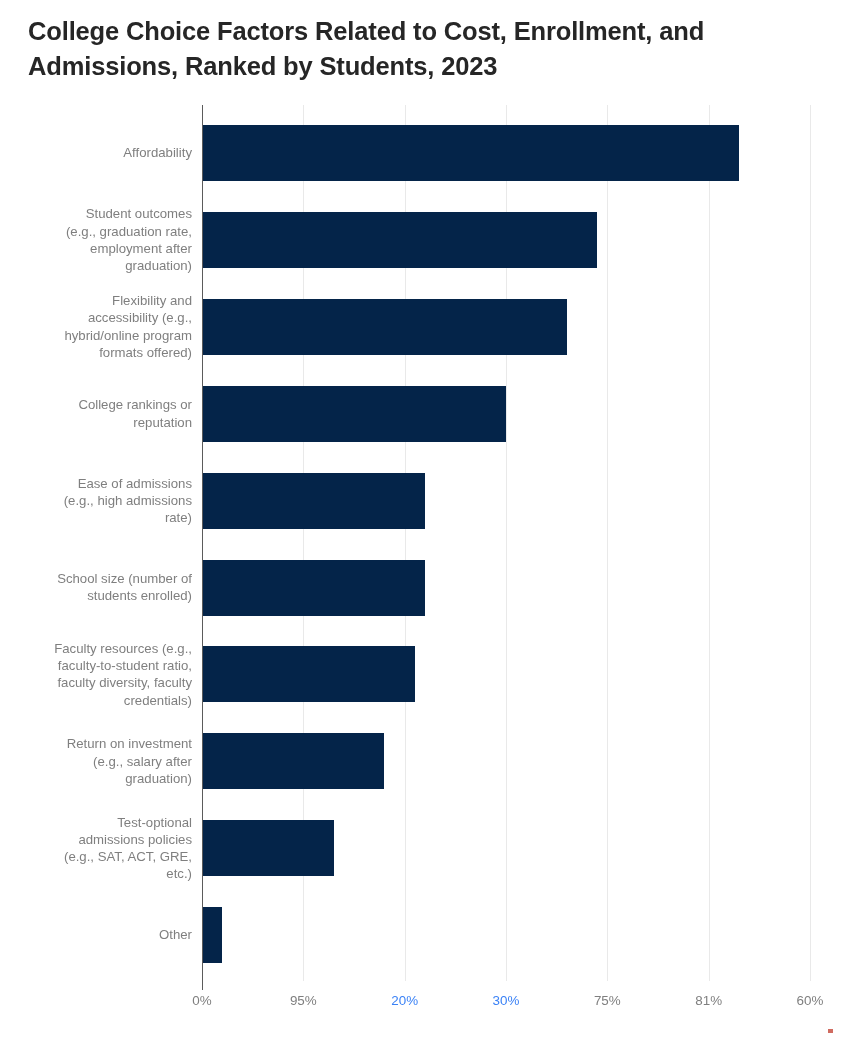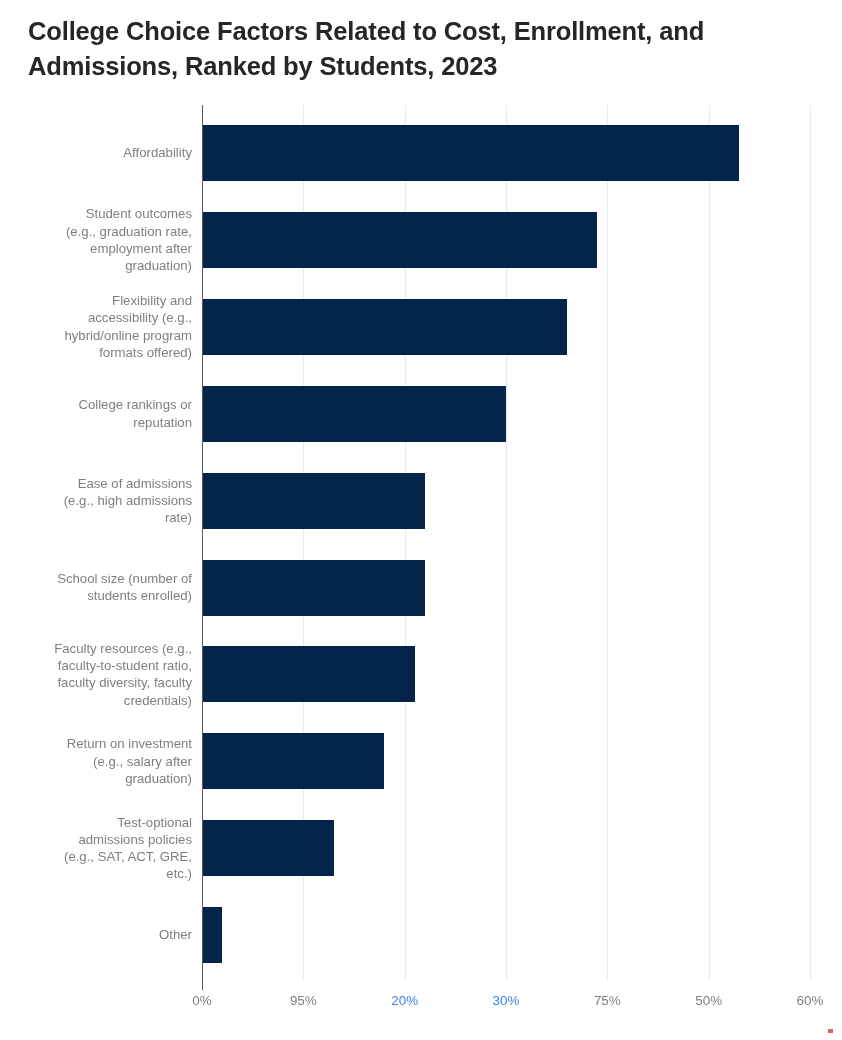--- a/index.html
+++ b/index.html
@@ -183,18 +183,18 @@
 etc.)</div>
       <div class="cat-label" style="top: 926.45px; color: rgb(127, 127, 127);">Other</div>
     </div>
 
   <div id="x-tick-labels">
       <div class="tick-label" style="left: 202px; color: rgb(127, 127, 127);">0%</div>
       <div class="tick-label" style="left: 303.333px; color: rgb(127, 127, 127);">95%</div>
       <div class="tick-label" style="left: 404.667px; color: #3b82f6;">20%</div>
       <div class="tick-label" style="left: 506px; color: #3b82f6;">30%</div>
       <div class="tick-label" style="left: 607.333px; color: rgb(127, 127, 127);">75%</div>
-      <div class="tick-label" style="left: 708.667px; color: rgb(127, 127, 127);">50%</div>
+      <div class="tick-label" style="left: 708.667px; color: rgb(127, 127, 127);">81%</div>
       <div class="tick-label" style="left: 810px; color: rgb(127, 127, 127);">60%</div>
     </div>
 
   <div id="speck"></div>
 </div>
 
 </body></html>

